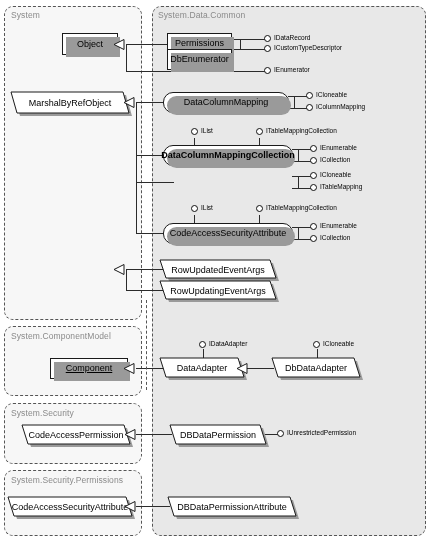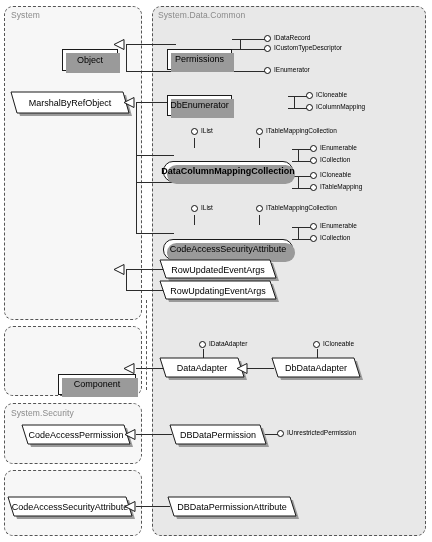--- a/index.html
+++ b/index.html
@@ -11,21 +11,21 @@
   
   .pkg{position:absolute;border:1px dashed #555;border-radius:9px;box-sizing:border-box;}
   .pkg.left{background:#f7f7f7;}
   .pkg.right{background:#e8e8e8;}
   .pkg-label{position:absolute;color:#8a8a8a;font-size:8.5px;letter-spacing:.1px;
              white-space:nowrap;}
 
   
   .node{position:absolute;box-sizing:border-box;background:#ffffff;border:1px solid #1a1a1a;
         display:flex;align-items:center;justify-content:center;
-        font-size:9px;color:#000;white-space:nowrap;z-index:6;margin-top:16px;}
+        font-size:9px;color:#000;white-space:nowrap;z-index:6;}
   .node .lbl{position:relative;z-index:2;line-height:1;padding:0 4px;}
   
   .node::after{content:"";position:absolute;left:3px;top:3px;width:100%;height:100%;
                background:#9a9a9a;z-index:-1;}
   .node.rounded{border-radius:10px;}
   .node.rounded::after{border-radius:10px;}
 
   
   .svgshape{position:absolute;z-index:6;overflow:visible;}
   .svgshape text{font-family:"Liberation Sans","DejaVu Sans",sans-serif;font-size:9px;fill:#000;}
@@ -47,25 +47,27 @@
 
 <div id="canvas">
 
   <div class="pkg right" style="left:152px;top:6px;width:274px;height:530px;"></div>
   <div class="pkg-label" style="left:158px;top:10px;">System.Data.Common</div>
 
   <div class="pkg left" style="left:4px;top:6px;width:138px;height:314px;"></div>
   <div class="pkg-label" style="left:11px;top:10px;">System</div>
 
   <div class="pkg left" style="left:4px;top:326px;width:138px;height:70px;"></div>
+  <div class="pkg-label" style="left:11px;top:331px;">System.ComponentModel</div>
 
   <div class="pkg left" style="left:4px;top:403px;width:138px;height:61px;"></div>
   <div class="pkg-label" style="left:11px;top:408px;">System.Security</div>
 
   <div class="pkg left" style="left:4px;top:470px;width:138px;height:66px;"></div>
+  <div class="pkg-label" style="left:11px;top:475px;">System.Security.Permissions</div>
 
   <div class="ln h" style="left:126px;top:44px;width:50px;"></div>
   <div class="ln v" style="left:126px;top:44px;height:28px;"></div>
   <div class="ln h" style="left:126px;top:71px;width:50px;"></div>
 
   <div class="ln h" style="left:136px;top:102px;width:42px;"></div>
   <div class="ln v" style="left:136px;top:102px;height:132px;"></div>
   <div class="ln h" style="left:136px;top:155px;width:38px;"></div>
   <div class="ln h" style="left:136px;top:182px;width:38px;"></div>
   <div class="ln h" style="left:136px;top:233px;width:38px;"></div>
@@ -126,21 +128,21 @@
   </svg>
 
   <svg class="svgshape" style="left:113px;top:38px;" width="14" height="14" viewBox="0 0 14 14">
     <polygon points="1,6.5 11,1.5 11,11.5" fill="#ffffff" stroke="#1a1a1a" stroke-width="1"></polygon>
   </svg>
 
   <svg class="svgshape" style="left:113px;top:263px;" width="14" height="14" viewBox="0 0 14 14">
     <polygon points="1,6.5 11,1.5 11,11.5" fill="#ffffff" stroke="#1a1a1a" stroke-width="1"></polygon>
   </svg>
 
-  <div class="node" style="left:58px;top:358px;width:78px;height:21px;">
+  <div class="node" style="left:50px;top:358px;width:78px;height:21px;text-decoration:underline;">
     <span class="lbl">Component</span>
   </div>
   <svg class="svgshape" style="left:123px;top:362px;" width="14" height="14" viewBox="0 0 14 14">
     <polygon points="1,6.5 11,1.5 11,11.5" fill="#ffffff" stroke="#1a1a1a" stroke-width="1"></polygon>
   </svg>
 
   <svg class="svgshape" style="left:22px;top:424px;" width="116" height="26" viewBox="0 0 116 26">
     <polygon points="9,23 111,23 105,4 3,4" fill="#9a9a9a"></polygon>
     <polygon points="6,20 108,20 102,1 0,1" fill="#ffffff" stroke="#1a1a1a" stroke-width="1"></polygon>
     <text x="54" y="14" text-anchor="middle">CodeAccessPermission</text>
@@ -154,24 +156,27 @@
     <polygon points="6,20 124,20 118,1 0,1" fill="#ffffff" stroke="#1a1a1a" stroke-width="1"></polygon>
     <text x="62" y="14" text-anchor="middle">CodeAccessSecurityAttribute</text>
   </svg>
   <svg class="svgshape" style="left:124px;top:500px;" width="14" height="14" viewBox="0 0 14 14">
     <polygon points="1,6.5 11,1.5 11,11.5" fill="#ffffff" stroke="#1a1a1a" stroke-width="1"></polygon>
   </svg>
 
   <div class="node" style="left:167px;top:33px;width:65px;height:21px;">
     <span class="lbl">Permissions</span>
   </div>
-  <div class="node" style="left:167px;top:79px;width:65px;height:21px;">
+  <div class="node" style="left:167px;top:49px;width:65px;height:21px;">
     <span class="lbl">DbEnumerator</span>
   </div>
 
+  <div class="node rounded" style="left:163px;top:92px;width:126px;height:21px;">
+    <span class="lbl">DataColumnMapping</span>
+  </div>
   <div class="node rounded" style="left:163px;top:145px;width:130px;height:21px;font-weight:bold;">
     <span class="lbl">DataColumnMappingCollection</span>
   </div>
   <div class="node rounded" style="left:163px;top:223px;width:130px;height:21px;">
     <span class="lbl">CodeAccessSecurityAttribute</span>
   </div>
 
   <svg class="svgshape" style="left:160px;top:259px;" width="124" height="25" viewBox="0 0 124 25">
     <polygon points="9,22 119,22 113,4 3,4" fill="#9a9a9a"></polygon>
     <polygon points="6,19 116,19 110,1 0,1" fill="#ffffff" stroke="#1a1a1a" stroke-width="1"></polygon>

